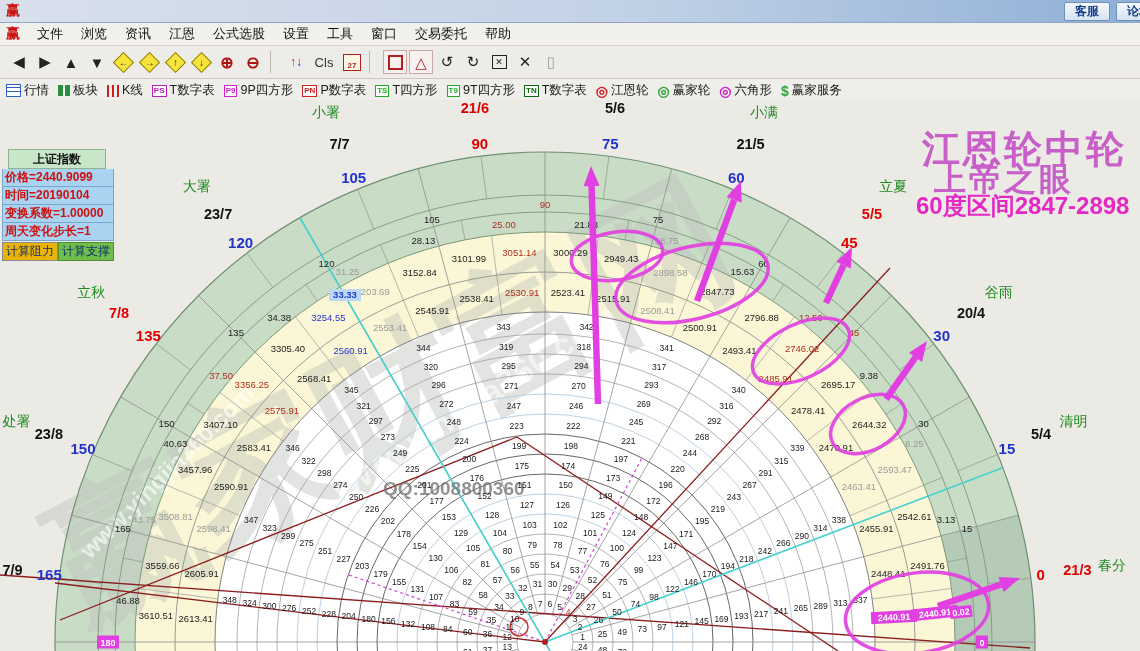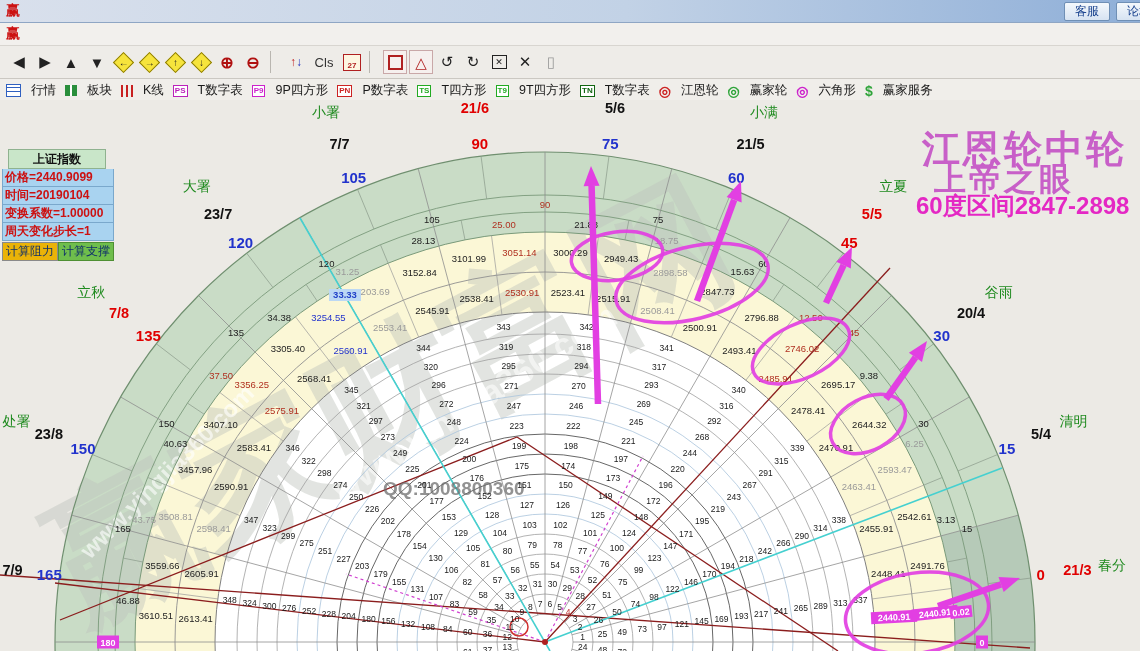--- a/index.html
+++ b/index.html
@@ -4,21 +4,21 @@
 <style>
   html,body{margin:0;padding:0;}
   body{width:1140px;height:651px;overflow:hidden;position:relative;
        font-family:"Liberation Sans", sans-serif;background:#ECEAE5;
        -webkit-font-smoothing:antialiased;}
   
   .titlebar{height:22px;background:linear-gradient(to right,#D9E0EC 0%,#C2D2E6 55%,#8FAFD8 100%);
     border-bottom:1px solid #8FA6C4;display:flex;align-items:center;padding:0 4px;position:relative;}
   .titlebar .logo{color:#CC1111;font-weight:bold;font-size:14px;margin:0 5px 0 2px;}
   .titlebar .title{font-size:12px;font-weight:bold;color:#10264F;}
-  .tb-buttons{position:absolute;right:0;top:2px;display:flex;}
+  .tb-buttons{position:absolute;right:0;top:2px;display:flex;font-weight:bold;}
   .tb-btn{height:17px;line-height:16px;padding:0 10px;margin-right:6px;font-size:12px;color:#123C8A;
     background:linear-gradient(#F4F8FC,#D7E3F2);border:1px solid #6F8FB5;border-radius:2px;white-space:nowrap;}
   .tb-btn.partial{margin-right:-22px;}
   
   .menubar{height:22px;background:#F2F0ED;border-bottom:1px solid #D8D5D0;display:flex;align-items:center;font-size:13px;}
   .menubar .mlogo{color:#CC1111;font-weight:bold;font-size:14px;padding:0 8px 0 6px;}
   .menu-item{padding:0 9px;color:#111;cursor:default;}
   
   .toolbar{height:32px;background:#EEECE8;border-bottom:1px solid #CBC8C2;display:flex;align-items:center;padding-left:6px;}
   .tool{width:24px;height:24px;display:flex;align-items:center;justify-content:center;margin:0 1px;font-size:15px;color:#222;}
@@ -32,21 +32,21 @@
   .cal{width:16px;height:15px;border:1px solid #B02020;background:#FDF6E2;font-size:8px;color:#B02020;
        display:flex;align-items:flex-end;justify-content:center;font-weight:bold;}
   .boxed{border:1px solid #C9A8A8;background:#F6F0EE;width:22px;height:22px;}
   .sq{width:11px;height:11px;border:2px solid #B02020;}
   .tri{color:#B02020;font-size:15px;line-height:1;}
   .xbox{width:13px;height:12px;border:1px solid #222;font-size:9px;display:flex;align-items:center;justify-content:center;}
   .graytool{color:#999;}
   
   .ribbon{height:23px;background:#F0EEEA;border-bottom:1px solid #C6C3BD;display:flex;align-items:center;padding-left:6px;font-size:12.5px;}
   .rib-item{display:flex;align-items:center;margin-right:9px;color:#1A1A1A;}
-  .rib-item .ric{margin-right:10px;display:inline-flex;align-items:center;justify-content:center;}
+  .rib-item .ric{margin-right:3px;display:inline-flex;align-items:center;justify-content:center;}
   .badge{font-size:8px;font-weight:bold;border:1px solid;padding:0 1px;line-height:10px;background:#fff;}
   .glyphic{font-size:14px;font-weight:bold;line-height:1;}
   .gridic{width:13px;height:11px;border:1px solid #3060C0;
      background:linear-gradient(#fff 0 2px,#3060C0 2px 3px,#fff 3px 6px,#3060C0 6px 7px,#fff 7px);}
   .blockic{width:12px;height:11px;background:
      linear-gradient(90deg,#2A8F3C 0 5px,#fff 5px 7px,#2A8F3C 7px);}
   .candleic{width:12px;height:12px;background:repeating-linear-gradient(90deg,#C82020 0 2px,transparent 2px 5px);}
   .dollaric{color:#2FA43A;font-weight:bold;font-size:14px;}
   
   .panel{position:absolute;left:2px;top:108px;width:112px;z-index:5;font-size:12px;margin-top:41px;}
@@ -69,20 +69,21 @@
 <div class="titlebar">
   <span class="logo">赢</span>
   <div class="tb-buttons">
     <span class="tb-btn">客服</span>
     <span class="tb-btn partial">论坛</span>
   </div>
 </div>
 
 <div class="menubar">
   <span class="mlogo">赢</span>
+  <span id="menu-items"><span class="menu-item">文件</span><span class="menu-item">浏览</span><span class="menu-item">资讯</span><span class="menu-item">江恩</span><span class="menu-item">公式选股</span><span class="menu-item">设置</span><span class="menu-item">工具</span><span class="menu-item">窗口</span><span class="menu-item">交易委托</span><span class="menu-item">帮助</span></span>
 </div>
 
 <div class="toolbar">
     <span id="tool-items" style="display:flex;align-items:center;">
       <span class="tool">◀</span>
       <span class="tool">▶</span>
       <span class="tool">▲</span>
       <span class="tool">▼</span>
       <span class="tool">
         <span class="dia">

